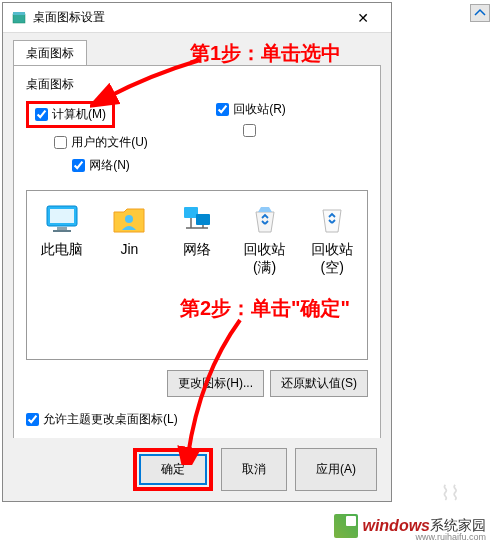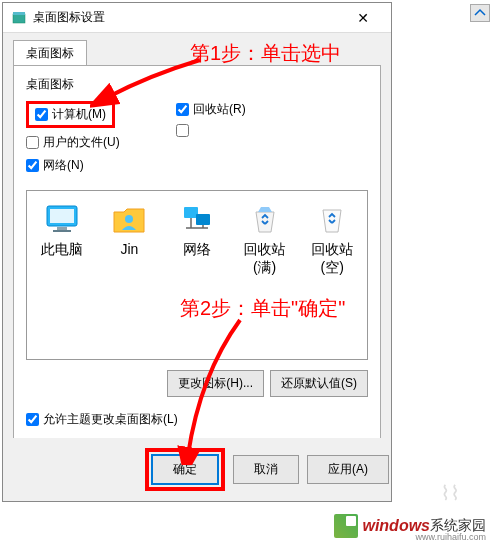--- a/index.html
+++ b/index.html
@@ -8,36 +8,36 @@
     .title-bar { display: flex; align-items: center; height: 30px; background: #fff; border-bottom: 1px solid #ddd; padding: 0 8px; justify-content: space-between; }
     .title-bar .icon { width: 16px; height: 16px; margin-right: 6px; display: flex; align-items: center; justify-content: center; }
     .title-text { flex: 1; font-size: 12px; }
     .close-btn { width: 40px; height: 28px; display: flex; align-items: center; justify-content: center; cursor: pointer; font-size: 14px; }
     .tabs { margin: 6px 10px 0; }
     .tab { display: inline-block; padding: 4px 12px; border: 1px solid #aaa; border-bottom: none; background: #fff; position: relative; top: 1px; }
     .tab-content { margin: 0 10px; padding: 10px 12px; border: 1px solid #aaa; background: #fff; height: 410px; position: relative; }
     .group-label { margin-bottom: 8px; }
     .checkboxes { display: flex; }
     .col { width: 150px; }
-    .chk { display: flex; align-items: center; margin-bottom: 6px; }
+    .chk { display: flex; align-items: center; margin-bottom: 6px; justify-content: center; }
     .chk input { margin-right: 4px; }
     .highlight-red { border: 3px solid #f00; padding: 2px 6px; display: inline-flex; }
     .icons-box { margin-top: 10px; border: 1px solid #999; height: 170px; padding: 10px; display: flex; gap: 18px; align-items: flex-start; }
     .icon-item { text-align: center; width: 52px; }
     .icon-item .icon-img { width: 36px; height: 36px; margin: 0 auto 4px; display: flex; align-items: center; justify-content: center; }
     .icon-item .label { font-size: 14px; }
     .btn-row { display: flex; justify-content: flex-end; gap: 6px; margin-top: 10px; }
     .btn { border: 1px solid #999; background: #e8e8e8; padding: 4px 10px; font-size: 12px; cursor: pointer; }
     .theme-chk { margin-top: 14px; display: flex; align-items: center; }
     .theme-chk input { margin-right: 4px; }
-    .bottom-bar { position: absolute; bottom: 0; left: 0; right: 0; padding: 10px 2px; display: flex; justify-content: flex-end; gap: 8px; background: #f0f0f0; align-items: center; }
+    .bottom-bar { position: absolute; bottom: 0; left: 0; right: 0; padding: 10px 14px; display: flex; justify-content: flex-end; gap: 8px; background: #f0f0f0; }
     .bottom-bar .btn { padding: 5px 20px; }
     .ok-btn-wrap { border: 4px solid #f00; padding: 2px; }
     .bottom-bar .ok-btn { border: 2px solid #0078d7; }
-    .annotation { position: absolute; color: #f00; font-size: 20px; font-weight: normal; pointer-events: none; }
+    .annotation { position: absolute; color: #f00; font-size: 20px; font-weight: bold; pointer-events: none; }
     .ann1 { top: 40px; left: 190px; }
     .ann2 { top: 295px; left: 180px; }
     .arrow { position: absolute; pointer-events: none; }
     .watermark { position: absolute; right: 10px; bottom: 5px; display: flex; align-items: center; background-color: rgba(255, 255, 255, .8); padding: 2px 4px; }
     .watermark .logo { width: 24px; height: 24px; background: linear-gradient(45deg, #7cb342, #4caf50); border-radius: 2px; margin-right: 4px; position: relative; }
     .watermark .logo::after { content: ""; position: absolute; width: 10px; height: 10px; background: #fff; top: 2px; right: 2px; border-radius: 1px; }
     .watermark .text1 { color: #b91c1c; font-weight: bold; font-size: 16px; font-style: italic; }
     .watermark .text2 { color: #333; font-size: 14px; }
     .watermark .url { position: absolute; font-size: 9px; color: #888; bottom: -2px; right: 4px; }
     .scroll-hint { position: absolute; right: 10px; top: 4px; width: 20px; height: 18px; background: #e6e6e6; border: 1px solid #aaa; display: flex; align-items: center; justify-content: center; }

